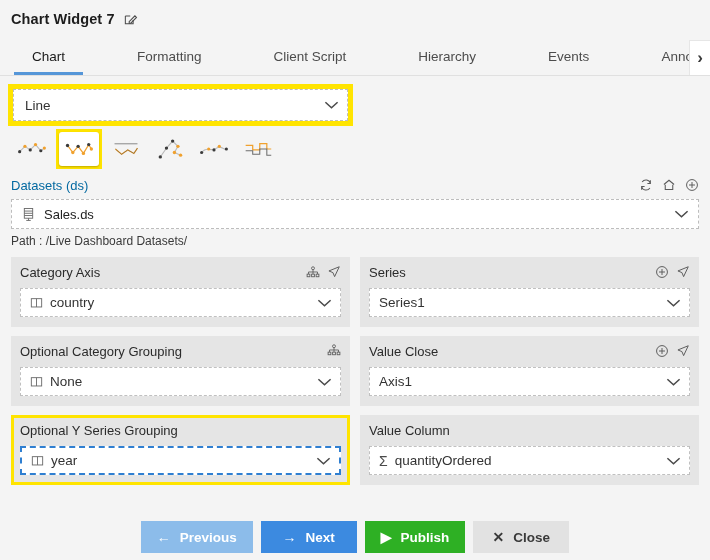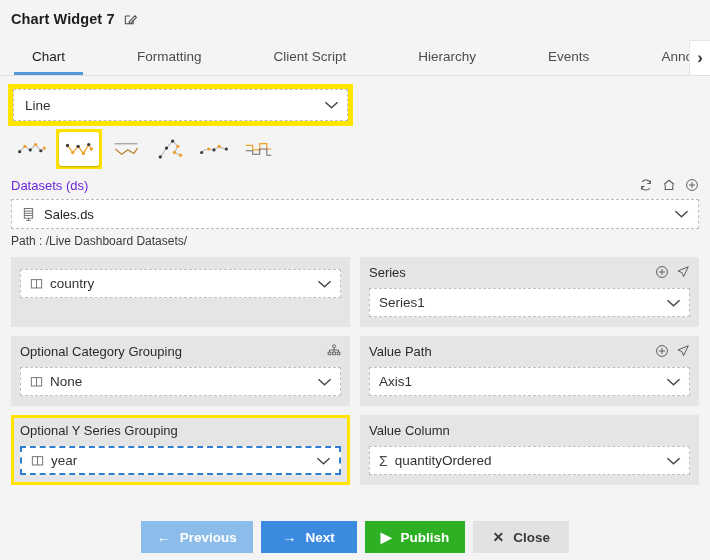--- a/index.html
+++ b/index.html
@@ -127,21 +127,21 @@
     width: 100%; height: 100%;
     display: flex; align-items: center; justify-content: center;
     border-radius: 3px;
     box-shadow: 0 1px 2px rgba(0,0,0,.25);
   }
 
   
   .ds-block { padding: 4px 11px 0 11px; }
   .ds-head {
     display: flex; align-items: center;
-    font-size: 13px; color: #6d28d9;
+    font-size: 13px; color: #0369a1;
     height: 22px;
   }
   .ds-head .spacer { flex: 1; }
   .ds-head .hicons { display: flex; align-items: center; gap: 9px; }
   .ds-icon { cursor: pointer; display: flex; align-items: center; color: #5a5a5a; }
   .ds-sel {
     margin-top: 3px;
     background: #fff;
     border: 1px dashed #bdbdbd;
     height: 30px;
@@ -387,20 +387,39 @@
       <svg width="15" height="10" viewBox="0 0 16 10" fill="none" stroke="#4a4a4a" stroke-width="1.6">
           <path d="M1.5 2l6.5 6 6.5-6"></path>
         </svg>
     </span>
   </div>
   <div class="path-text">Path : /Live Dashboard Datasets/</div>
 </div>
 
 <div class="panel-row">
   <div class="panel">
+    <div class="panel-head">
+      <span class="lbl">Category Axis</span>
+      <span class="picons">
+        <span class="p-icon">
+          <svg width="14" height="13" viewBox="0 0 16 15" fill="none" stroke="#5a5a5a" stroke-width="1">
+            <circle cx="8" cy="2.6" r="1.7"></circle>
+              <path d="M8 4.3v2.6M2.8 6.9h10.4M2.8 6.9v2.3M8 6.9v2.3M13.2 6.9v2.3"></path>
+            <rect x="1.2" y="9.4" width="3.2" height="3"></rect>
+              <rect x="6.4" y="9.4" width="3.2" height="3"></rect>
+              <rect x="11.6" y="9.4" width="3.2" height="3"></rect>
+          </svg>
+        </span>
+        <span class="p-icon">
+          <svg width="14" height="14" viewBox="0 0 16 16" fill="none" stroke="#5a5a5a" stroke-width="1.1">
+            <path d="M14 2L2.2 6.8l4.6 1.9 1.9 4.6L14 2z"></path>
+          </svg>
+        </span>
+      </span>
+    </div>
     <div class="field">
       <span class="val">
         <span>
           <svg width="13" height="12" viewBox="0 0 14 13" fill="none" stroke="#6b6b6b" stroke-width="1">
             <rect x="1.4" y="1.8" width="11.2" height="9"></rect>
               <path d="M7 1.8v9"></path>
           </svg>
         </span>
         <span>country</span>
       </span>
@@ -469,21 +488,21 @@
       <span class="chev">
         <svg width="15" height="10" viewBox="0 0 16 10" fill="none" stroke="#4a4a4a" stroke-width="1.6">
             <path d="M1.5 2l6.5 6 6.5-6"></path>
           </svg>
       </span>
     </div>
   </div>
 
   <div class="panel">
     <div class="panel-head">
-      <span class="lbl">Value Path</span>
+      <span class="lbl">Value Close</span>
       <span class="picons">
         <span class="p-icon">
           <svg width="14" height="14" viewBox="0 0 16 16" fill="none" stroke="#5a5a5a" stroke-width="1.1">
             <circle cx="8" cy="8" r="6.2"></circle>
               <path d="M8 4.6v6.8M4.6 8h6.8"></path>
           </svg>
         </span>
         <span class="p-icon">
           <svg width="14" height="14" viewBox="0 0 16 16" fill="none" stroke="#5a5a5a" stroke-width="1.1">
             <path d="M14 2L2.2 6.8l4.6 1.9 1.9 4.6L14 2z"></path>

